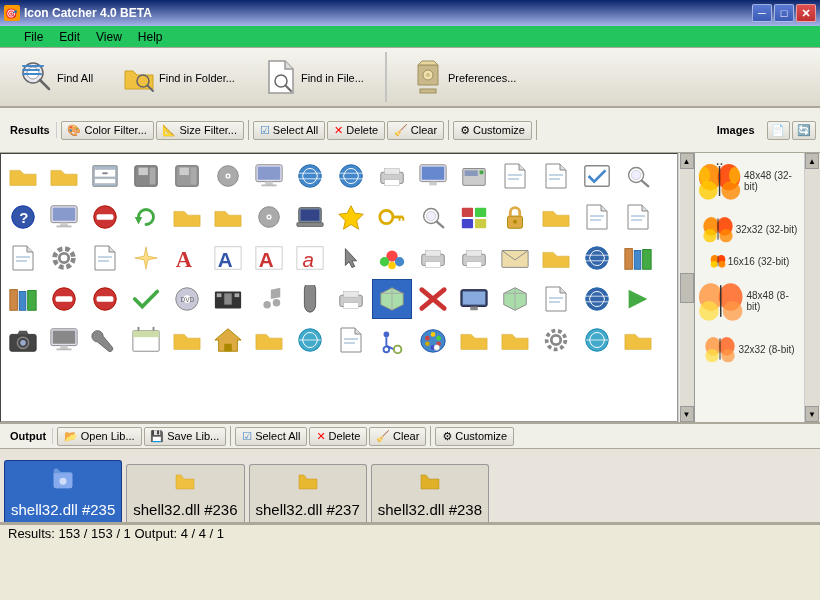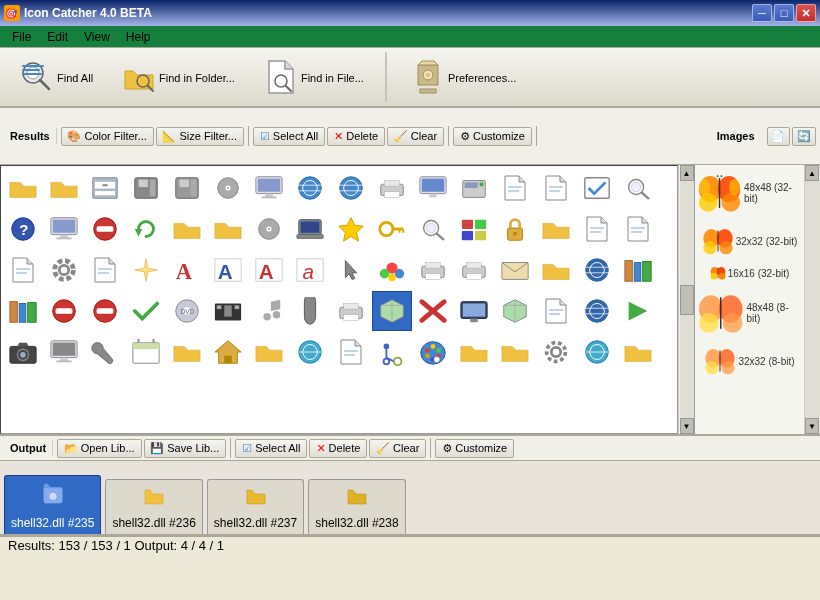--- a/index.html
+++ b/index.html
@@ -16,22 +16,22 @@
     .titlebar-buttons { display: flex; gap: 2px; }
     .titlebar-btn {
       width: 20px; height: 18px; border: 1px solid rgba(255,255,255,0.5);
       background: linear-gradient(to bottom, #5a7ad4, #3a5ab4);
       color: white; font-size: 11px; display: flex; align-items: center; justify-content: center; cursor: pointer; border-radius: 2px;
     }
     .titlebar-btn.close { background: linear-gradient(to bottom, #e05050, #c03030); }
 
     
     .menubar {
-      background: #15803d; height: 22px; display: flex; align-items: center;
-      padding: 0 4px; border-bottom: 1px solid #aca899;
+      background: #22c55e; height: 22px; display: flex; align-items: center;
+      padding: 0 16px; border-bottom: 1px solid #aca899;
     }
     .menu-item { padding: 2px 8px; cursor: pointer; font-size: 12px; }
 
     
     .toolbar {
       background: linear-gradient(to bottom, #f5f4ef, #dcd9cc);
       border-bottom: 2px solid #aca899; padding: 4px 8px;
       display: flex; align-items: center; gap: 8px;
     }
     .toolbar-btn {
@@ -39,21 +39,21 @@
       padding: 4px 8px; cursor: pointer; border: 1px solid transparent;
       border-radius: 3px; min-width: 60px;
     }
     .toolbar-icon { width: 40px; height: 40px; display: flex; align-items: center; justify-content: center; font-size: 28px; }
     .toolbar-label { font-size: 11px; color: #000; margin-top: 2px; }
     .toolbar-sep { width: 2px; height: 50px; background: linear-gradient(to right, #999, #eee, #999); margin: 0 4px; }
 
     
     .results-bar {
       background: #f0efe8; border-bottom: 1px solid #aca899;
-      display: flex; align-items: center; padding: 18px 4px; gap: 2px;
+      display: flex; align-items: center; padding: 12px 4px; gap: 2px;
     }
     .results-label { font-weight: bold; font-size: 11px; padding: 2px 6px; border-right: 1px solid #ccc; margin-right: 2px; }
     .rbar-btn {
       display: flex; align-items: center; gap: 3px; padding: 2px 6px;
       border: 1px solid #aca899; background: linear-gradient(to bottom, #f5f5f0, #e0ddd5);
       cursor: pointer; border-radius: 2px; font-size: 11px;
     }
     .rbar-sep { width: 1px; height: 20px; background: #aca899; margin: 0 2px; }
     .images-label { margin-left: auto; font-weight: bold; font-size: 11px; padding: 2px 6px; }
     
@@ -92,21 +92,21 @@
 
     
     .icon-tabs-container {
       background: #e8e4dc; border-bottom: 1px solid #aca899;
       display: flex; gap: 4px; padding: 4px 4px 0; overflow-x: auto; height: 74px; align-items: flex-end;
     }
     .icon-tab {
       display: flex; flex-direction: column; align-items: center; justify-content: flex-end;
       min-width: 80px; padding: 4px 6px; cursor: pointer;
       border: 1px solid #999; border-bottom: none; background: #ddd9cc;
-      border-radius: 3px 3px 0 0; font-size: 12px; gap: 2px;
+      border-radius: 3px 3px 0 0; font-size: 15px; gap: 2px;
     }
     .icon-tab.active { background: #316ac5; color: white; border-color: #1a3a8a; }
     .icon-tab-icon { font-size: 24px; }
 
     
     .statusbar {
       background: #ece9d8; border-top: 2px solid #aca899;
       height: 18px; display: flex; align-items: center; padding: 0 8px; font-size: 13px;
     }
 

